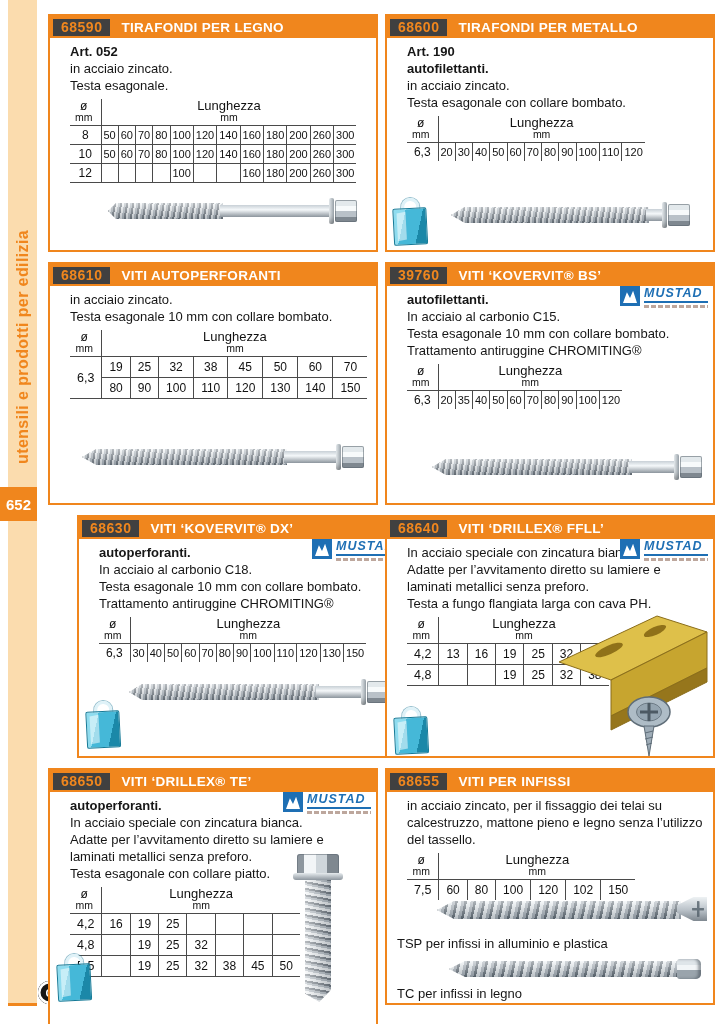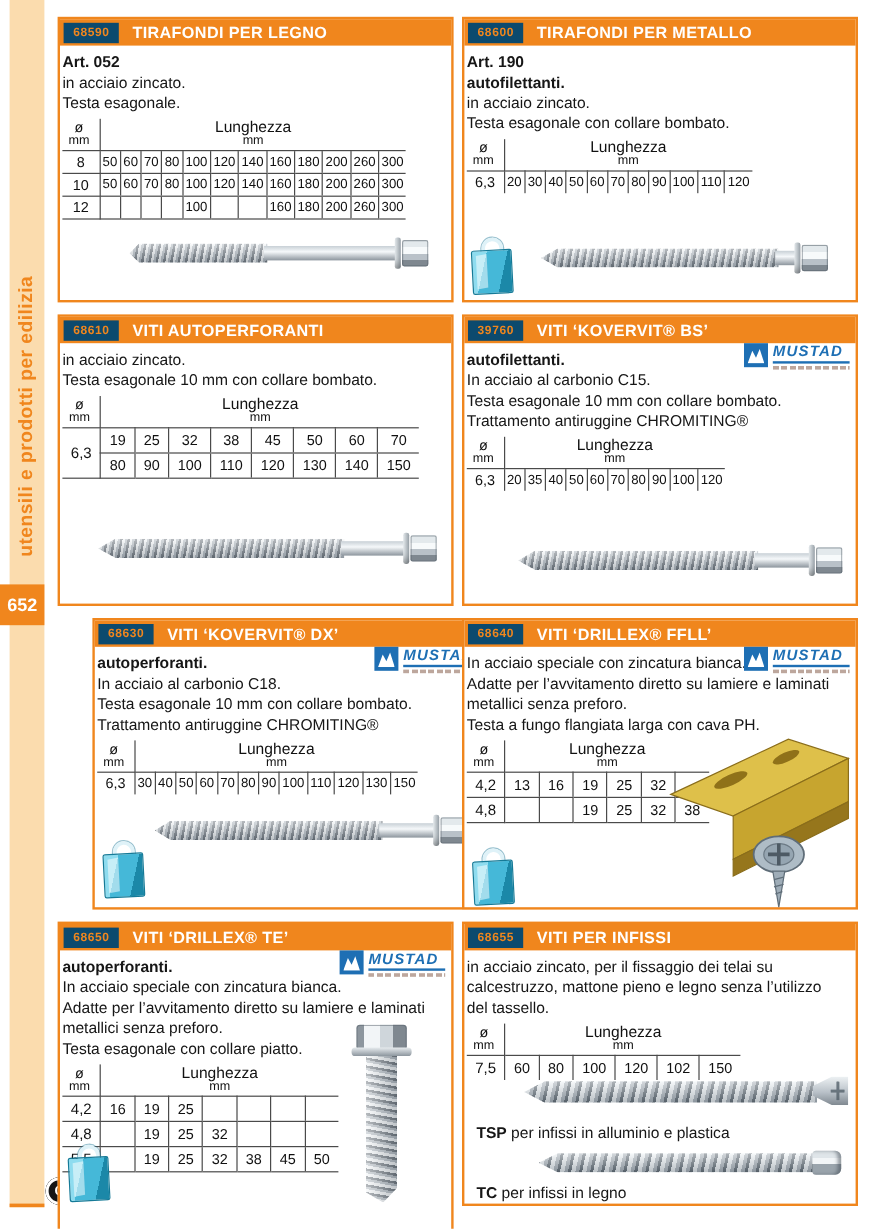--- a/index.html
+++ b/index.html
@@ -17,24 +17,24 @@
              background:var(--orange,#F0861D); color:#fff; font-weight:bold; font-size:15px;
              display:flex; align-items:center; justify-content:center; }
   .cornerlogo { position:absolute; left:38px; top:981px; width:23px; height:23px; border-radius:50%;
              background:#161616; box-shadow: inset 0 0 0 2.5px #fff, inset 0 0 0 4px #161616;
              color:#fff; font-weight:bold; font-size:11px;
              display:flex; align-items:center; justify-content:center; }
 
   
   .pbox { position:absolute; width:330px; background:#fff; border:2px solid var(--orange,#F0861D); }
   .phead { height:22px; background:var(--orange,#F0861D); display:flex; align-items:center; }
-  .pcode { background:#0c4a6e; color:var(--orange,#F0861D); font-weight:bold; font-size:10px;
+  .pcode { background:#404040; color:var(--orange,#F0861D); font-weight:bold; font-size:14px;
            padding:1px 8px; margin:0 0 0 3px; line-height:15px; letter-spacing:.5px; }
   .ptitle { color:#fff; font-weight:bold; font-size:13.5px; letter-spacing:.3px; margin-left:11px; white-space:nowrap; }
-  .pbody { padding:5px 10px 0 2px; font-size:13px; color:#161616; }
+  .pbody { padding:5px 10px 0 20px; font-size:13px; color:#161616; }
   .pdesc .dline { line-height:17px; }
   .pdesc .dline.b { font-weight:bold; }
 
   
   .ptable { margin-top:5px; }
   table.dims { border-collapse:collapse; color:#111; }
   .dims td { text-align:center; vertical-align:middle; }
   .dims .dh { border-right:1.5px solid var(--tline,#4a4a4a); border-bottom:1.5px solid var(--tline,#4a4a4a);
               font-size:12px; line-height:11px; padding:1px 8px 3px 5px; }
   .dims .lh { border-bottom:1.5px solid var(--tline,#4a4a4a); font-size:13px; line-height:12px; padding:1px 4px 3px 4px; }
@@ -98,21 +98,21 @@
       background:linear-gradient(90deg,#8d969e 0 16%, #f2f5f7 16% 46%, #cfd6db 46% 72%, #7f8890 72% 100%);
       box-shadow:inset 0 0 0 1px rgba(90,100,110,.5); }
   .sv-flange { position:absolute; top:19px; left:3px; width:50px; height:7px; border-radius:3px;
       background:linear-gradient(#e6ebee,#8d969e); }
   .sv-thread { position:absolute; top:26px; left:15px; width:26px;
       background:linear-gradient(90deg, rgba(255,255,255,.5), rgba(50,60,70,.28)),
                  repeating-linear-gradient(10deg,#6f777f 0 2px, #f3f6f8 2px 4.5px, #b4bcc3 4.5px 6.5px);
       clip-path:polygon(0 0, 100% 0, 100% 90%, 55% 100%, 0 93%); }
 
   .cap { position:absolute; font-size:13px; color:#161616; white-space:nowrap; }
-  .cap b { font-weight:bold; }
+  .cap b { font-weight:normal; }
 
   .channelimg { position:absolute; }
 </style>
 </head>
 <body>
 
 <div class="sidebar">
   <div class="sidebar-label">utensili e prodotti per edilizia</div>
 </div>
 <div class="pagenum">652</div>

